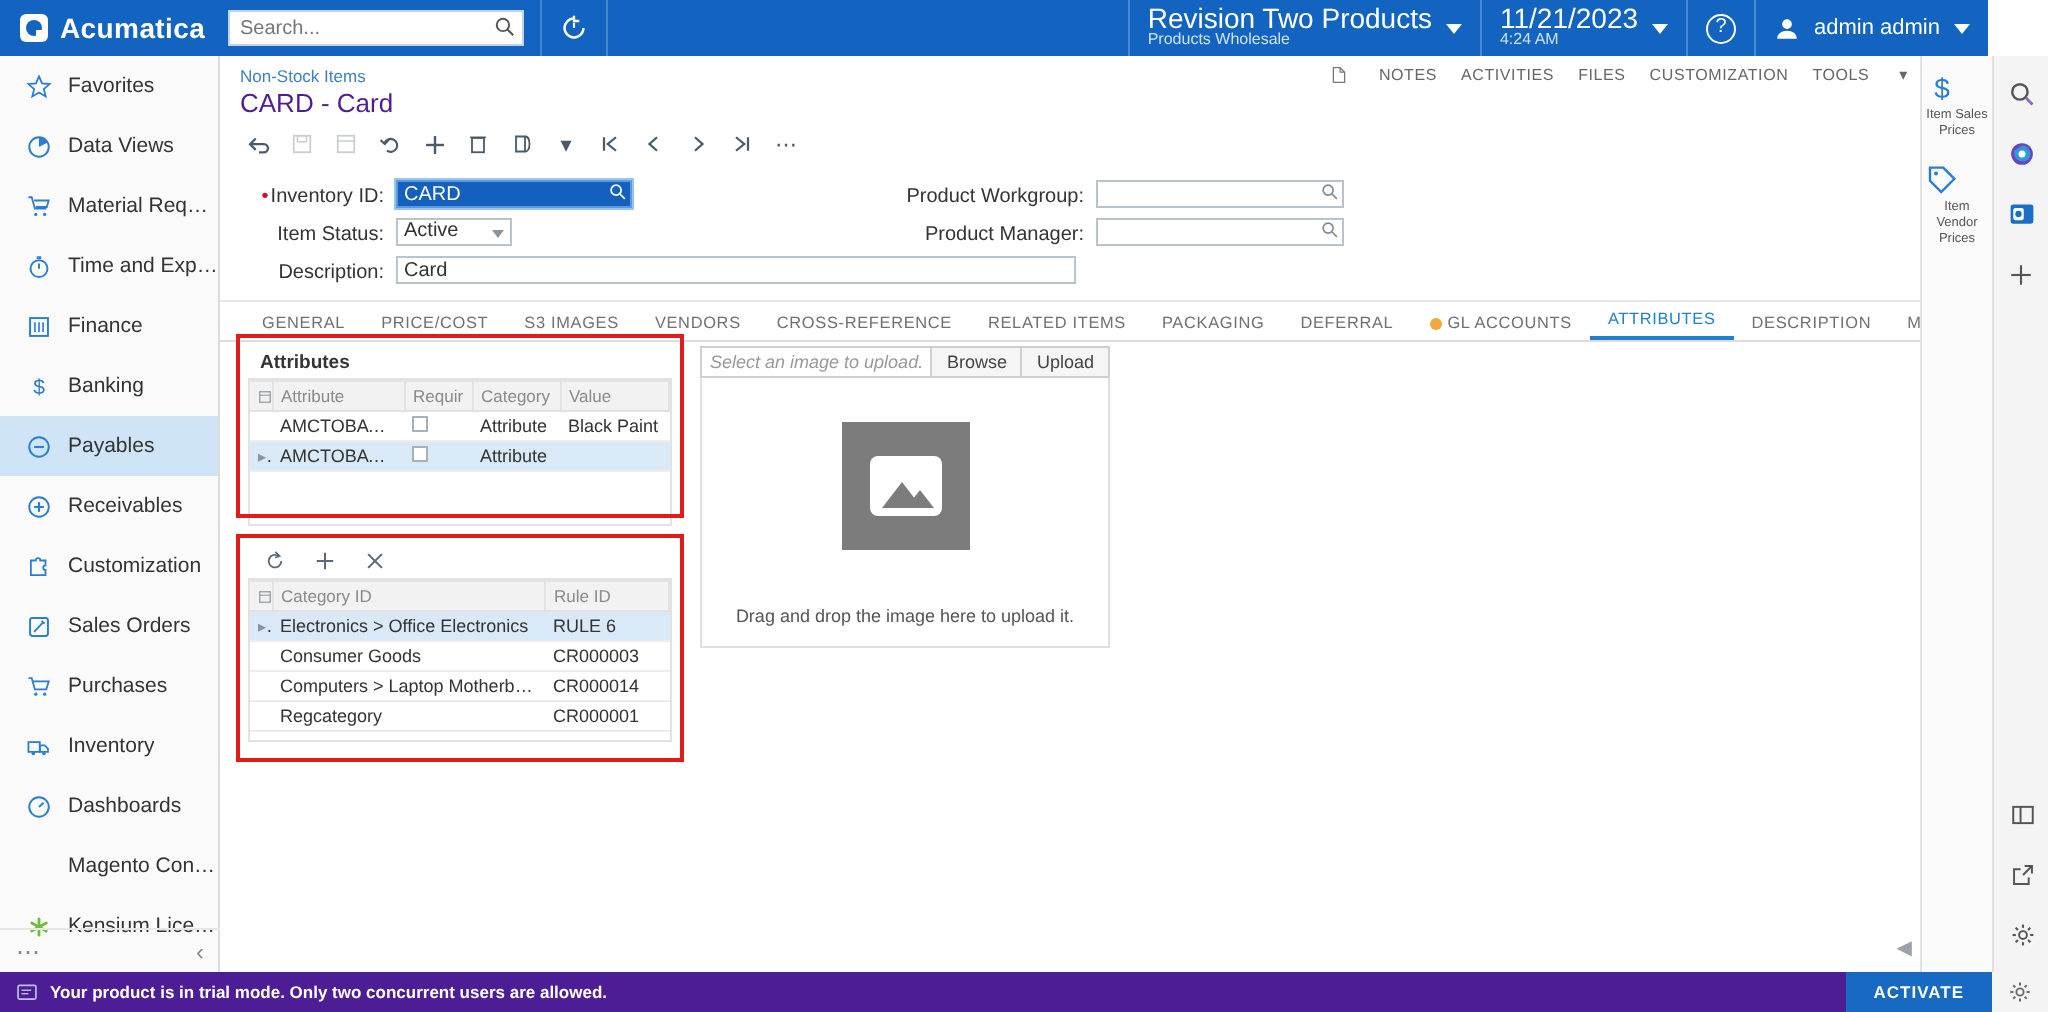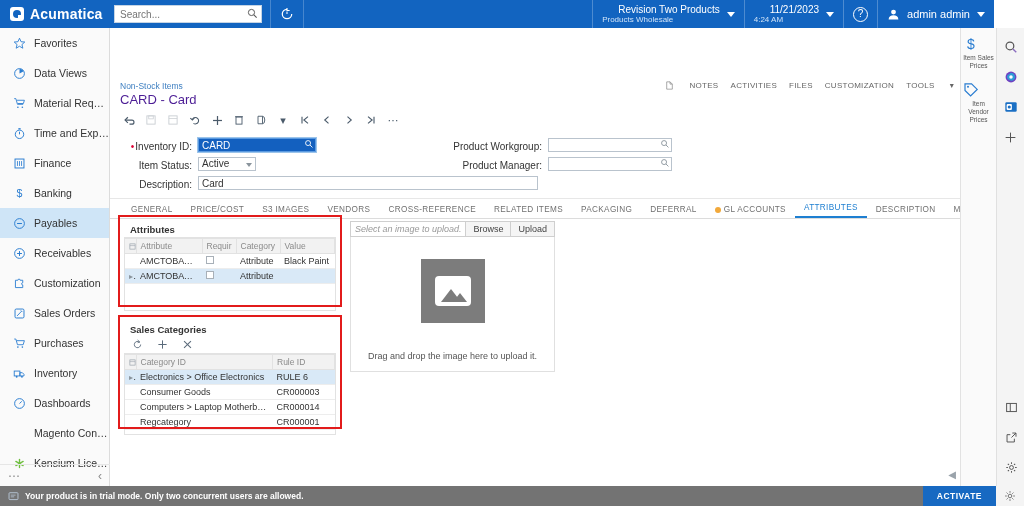--- a/index.html
+++ b/index.html
@@ -50,21 +50,21 @@
     width: 34px; height: 28px; display: flex; align-items: center; justify-content: center;
     color: #fff; border-left: 1px solid rgba(255,255,255,.22);
     border-right: 1px solid rgba(255,255,255,.22);
     margin-left: 8px;
   }
   .tb-spacer { flex: 1; }
   .tb-seg {
     height: 28px; display: flex; align-items: center; gap: 7px;
     padding: 0 9px; color: #fff; border-left: 1px solid rgba(255,255,255,.25);
   }
-  .tb-seg .l1 { font-size: 10px; line-height: 11px; margin-left: 16px; }
+  .tb-seg .l1 { font-size: 14px; line-height: 11px; }
   .tb-seg .l2 { font-size: 8px; line-height: 10px; color: #cfe2f7; }
   .caret-d {
     width: 0; height: 0; border-left: 4px solid transparent;
     border-right: 4px solid transparent; border-top: 5px solid #fff;
   }
   .circ-q {
     width: 15px; height: 15px; border: 1.4px solid #fff; border-radius: 50%;
     color: #fff; font-size: 10px; line-height: 12px; text-align: center;
   }
   .user-ico {
@@ -90,21 +90,21 @@
   .nav-bottom {
     position: absolute; left: 0; bottom: 0; width: 110px; height: 22px;
     display: flex; align-items: center; justify-content: space-between;
     padding: 0 8px; color: #8a8a8a; font-size: 12px;
     border-top: 1px solid #e6e6e6;
   }
 
   
   .main {
     position: absolute; left: 110px; top: 28px; right: 64px; bottom: 20px;
-    background: #fff; overflow: hidden; margin-top: 48px;
+    background: #fff; overflow: hidden;
   }
   .crumb {
     font-size: 8.5px; color: #3E7FC1; padding: 5px 0 0 10px;
   }
   .ptitle {
     font-size: 13px; color: #4c1d95; padding: 1px 0 0 10px;
   }
   .pagehead { position: relative; }
   .headlinks {
     position: absolute; right: 6px; top: 5px;
@@ -256,21 +256,21 @@
   }
   .rr-ico {
     height: 30px; display: flex; align-items: center; justify-content: center;
     color: #555;
   }
   .rr-bottom { position: absolute; left: 0; bottom: 4px; width: 28px; }
 
   
   .statusbar {
     position: absolute; left: 0; bottom: 0; width: 1024px; height: 20px;
-    background: #737373; display: flex; align-items: center;
+    background: #4c1d95; display: flex; align-items: center;
     color: #fff; font-size: 8.5px; font-weight: bold;
   }
   .sb-ico { margin: 0 6px 0 8px; opacity: .85; }
   .sb-spacer { flex: 1; }
   .sb-activate {
     background: #1769C2; padding: 0 14px; height: 20px; line-height: 20px;
     font-size: 8.5px; letter-spacing: .5px;
   }
   .sb-gear { width: 28px; height: 20px; display: flex; align-items: center; justify-content: center; background: #F4F4F4; color: #666; }
   svg { display: block; }
@@ -732,21 +732,20 @@
                 <td>Attribute</td>
                 <td class="cellhl"></td>
               </tr>
             </tbody>
           </table>
           <div class="gridpad"></div>
         </div>
       </div>
 
       <div class="panel" style="left:14px; top:102px; width:212px;">
-        <div class="panel-title">Sales Categories</div>
         <div class="gridtools">
           <span>
             <svg viewBox="0 0 16 16" width="11" height="11">
                 <path d="M12.6 8 A4.6 4.6 0 1 1 11 4.6" fill="none" stroke="#5a6a7a" stroke-width="1.3"></path>
                 <polyline points="8.2,1.4 11.4,4.4 8.2,5.4" fill="none" stroke="#5a6a7a" stroke-width="1.2"></polyline>
               </svg>
           </span>
           <span>
             <svg viewBox="0 0 16 16" width="11" height="11">
                 <line x1="8" y1="2" x2="8" y2="14" stroke="#5a6a7a" stroke-width="1.5"></line>

